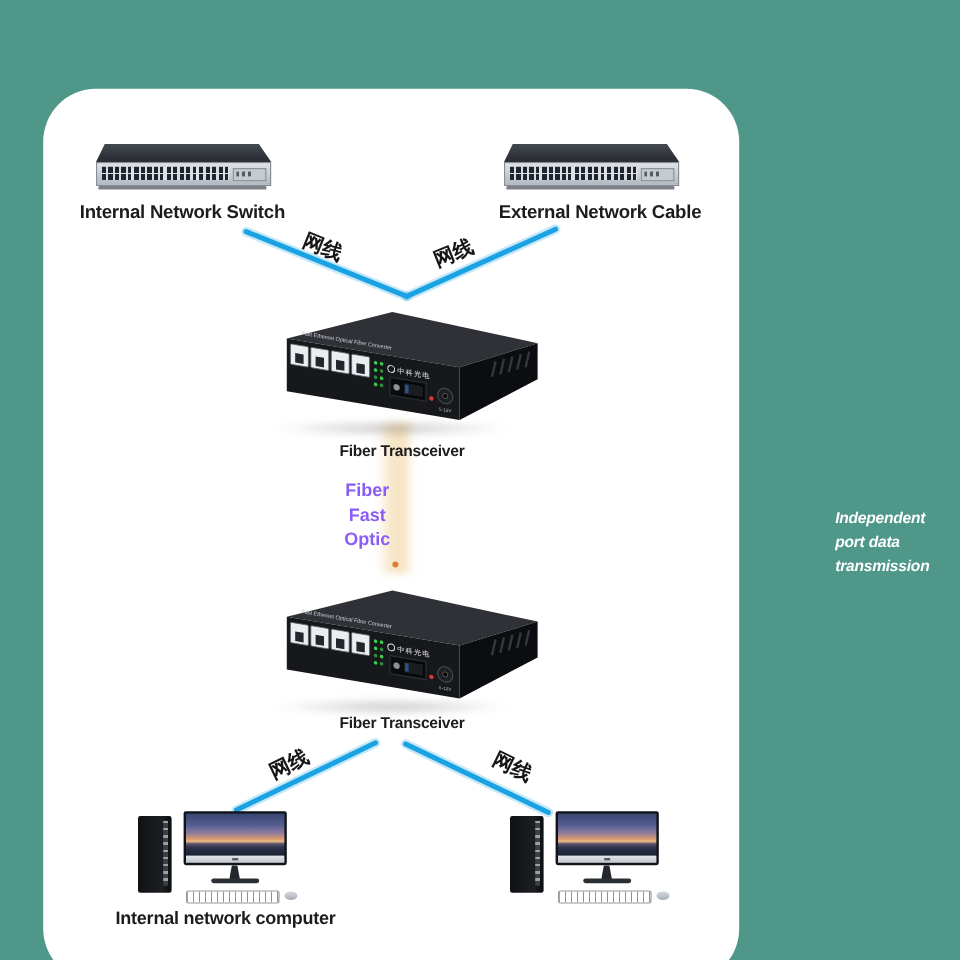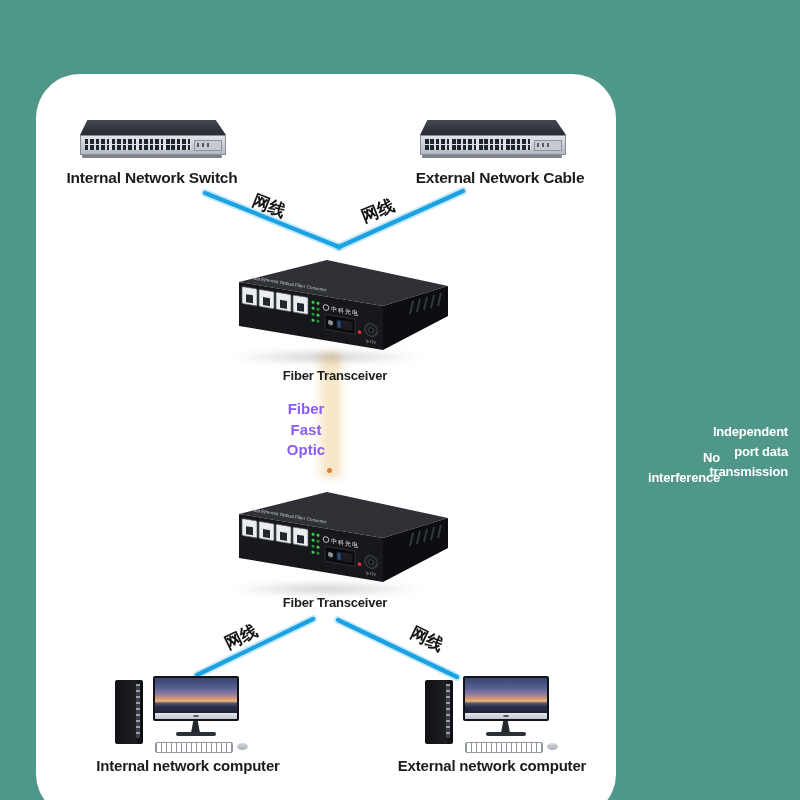--- a/index.html
+++ b/index.html
@@ -6,21 +6,21 @@
   body{font-family:"Liberation Sans", sans-serif; background:#4f9889;}
   .canvas{position:relative;width:800px;height:800px;background:#4f9889;overflow:hidden;margin-top:46px;}
   .card{position:absolute;left:36px;top:28px;width:580px;height:744px;background:#ffffff;border-radius:44px;}
 
   
   .lbl{position:absolute;text-align:center;color:#1c1c1c;font-weight:700;letter-spacing:-0.2px;}
   .lbl-switch{width:220px;font-size:15.5px;}
   .lbl-trx{width:220px;font-size:13px;}
   .lbl-pc{width:220px;font-size:15px;}
   .cable-label{position:absolute;font-size:17px;font-weight:700;color:#151515;transform-origin:center;white-space:nowrap;}
-  .anno{position:absolute;color:#ffffff;font-weight:700;font-size:13px;text-align:right;line-height:20px;letter-spacing:-0.2px;}
+  .anno{position:absolute;color:#ffffff;font-weight:700;font-size:13px;text-align:left;line-height:20px;letter-spacing:-0.2px;font-style:italic;}
 
   
   .switch{position:absolute;width:146px;height:40px;}
   .sw-top{position:absolute;left:0;top:0;width:146px;height:15px;background:linear-gradient(180deg,#454a52 0%,#2c3036 80%);clip-path:polygon(5% 0,93% 0,100% 100%,0 100%);}
   .sw-front{position:absolute;left:0;top:15px;width:144px;height:18px;background:linear-gradient(180deg,#e0e4e9 0%,#b3b9c1 100%);border:1px solid #878c95;}
   .sw-ports{position:absolute;left:4px;top:3px;width:106px;height:11px;
     background-image:
       repeating-linear-gradient(90deg, rgba(226,229,233,0) 0 24px, #dfe3e8 24px 27px),
       linear-gradient(0deg, rgba(0,0,0,0) 45%, #dde1e6 45% 55%, rgba(0,0,0,0) 55%),
       repeating-linear-gradient(90deg,#1f252e 0 3.5px,#d8dce1 3.5px 5.4px);}
@@ -241,27 +241,22 @@
         </div>
       <div class="pc-monitor">
         <div class="pc-screen"></div>
         <div class="pc-bezel"></div>
       </div>
       <div class="pc-neck"></div>
       <div class="pc-base"></div>
       <div class="pc-keyboard"></div>
       <div class="pc-mouse"></div>
     </div>
-    <div class="lbl lbl-pc" style="left:346px;top:683px;">External network computer</div>
 
   </div>
 
-  <div class="anno" style="left:630px;top:402px;width:90px;">
-    <div>No</div>
-    <div>interference</div>
-  </div>
   <div class="anno" style="left:696px;top:376px;width:92px;">
     <div>Independent</div>
     <div>port data</div>
     <div>transmission</div>
   </div>
 
 </div>
 
 </body></html>

